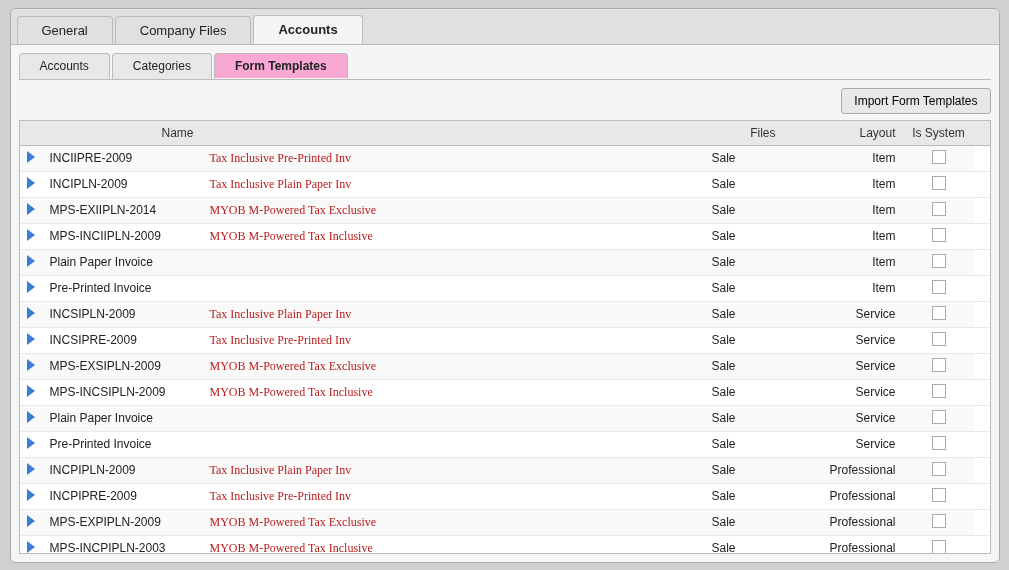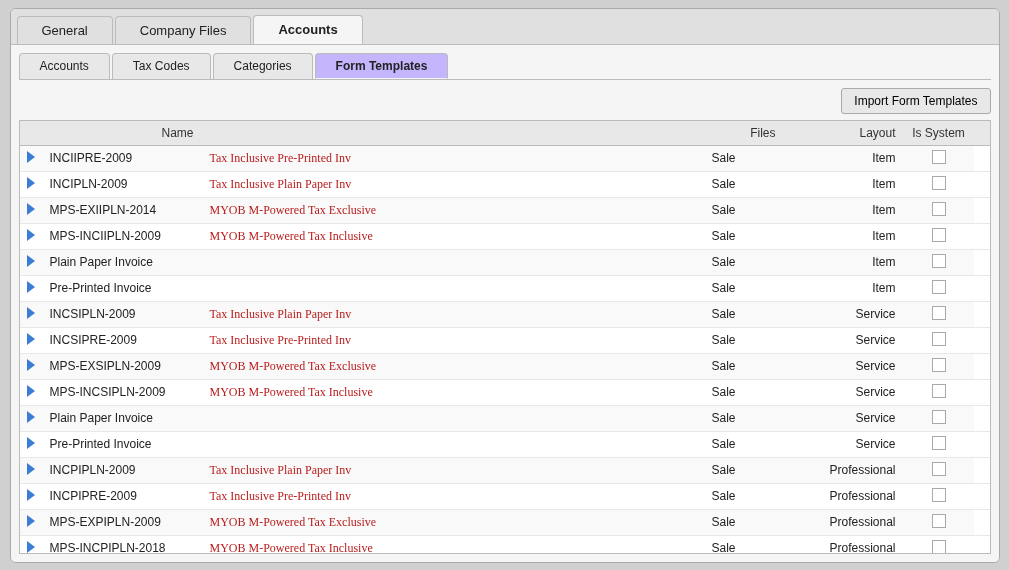--- a/index.html
+++ b/index.html
@@ -69,21 +69,21 @@
       padding: 5px 20px;
       background: #e8e8e8;
       border: 1px solid #bbb;
       border-bottom: none;
       border-radius: 4px 4px 0 0;
       cursor: pointer;
       font-size: 12px;
       color: #222;
     }
     .sub-tab.active {
-      background: #c4b5fd;
+      background: #f9a8d4;
       border-bottom: 1px solid #f5f5f5;
       font-weight: bold;
     }
     
     .toolbar {
       display: flex;
       justify-content: flex-end;
       margin-bottom: 6px;
     }
     .import-btn {
@@ -171,21 +171,20 @@
   <div class="top-tabs">
     <div class="top-tab">General</div>
     <div class="top-tab">Company Files</div>
     <div class="top-tab active">Accounts</div>
   </div>
 
   <div class="inner">
 
     <div class="sub-tabs">
       <div class="sub-tab">Accounts</div>
-      <div class="sub-tab">Tax Codes</div>
       <div class="sub-tab">Categories</div>
       <div class="sub-tab active">Form Templates</div>
     </div>
 
     <div class="toolbar">
       <button class="import-btn">Import Form Templates</button>
     </div>
 
     <div class="table-container">
       <table>
@@ -378,21 +377,21 @@
     <td class="type">Sale</td>
     <td class="layout">Professional</td>
     <td class="is-system">
       <span class="checkbox-cell"></span>
     </td>
   </tr>
             <tr>
     <td class="arrow">
       <span class="arrow-icon"></span>
     </td>
-    <td class="name">MPS-INCPIPLN-2018</td>
+    <td class="name">MPS-INCPIPLN-2003</td>
     <td class="desc">MYOB M-Powered Tax Inclusive</td>
     <td class="type">Sale</td>
     <td class="layout">Professional</td>
     <td class="is-system">
       <span class="checkbox-cell"></span>
     </td>
   </tr>
           </tbody>
       </table>
     </div>

